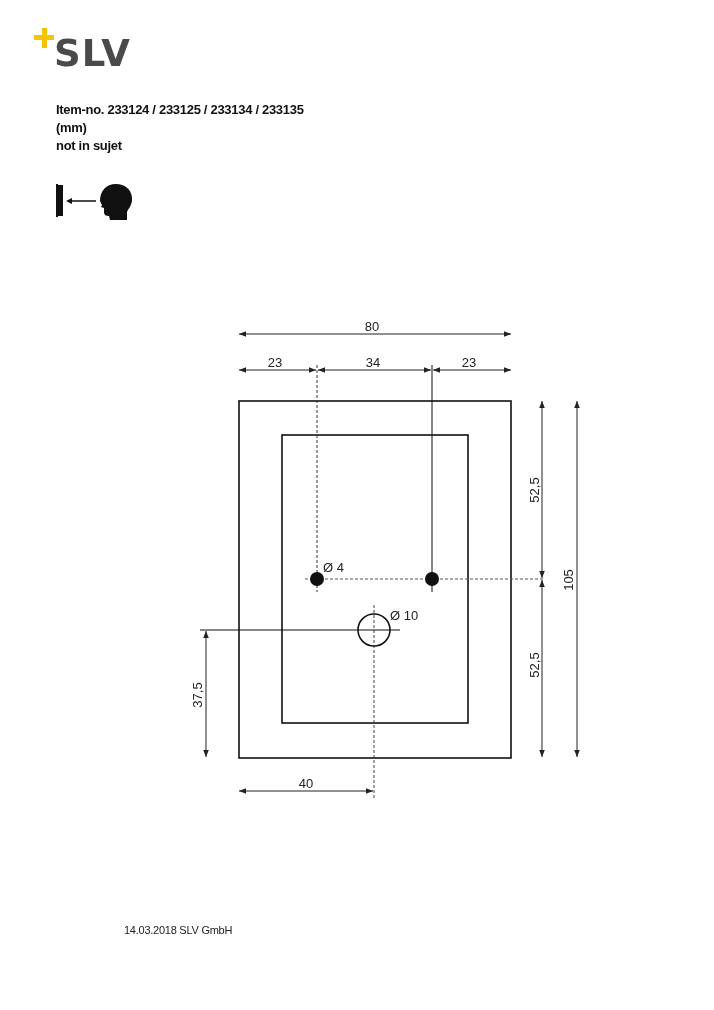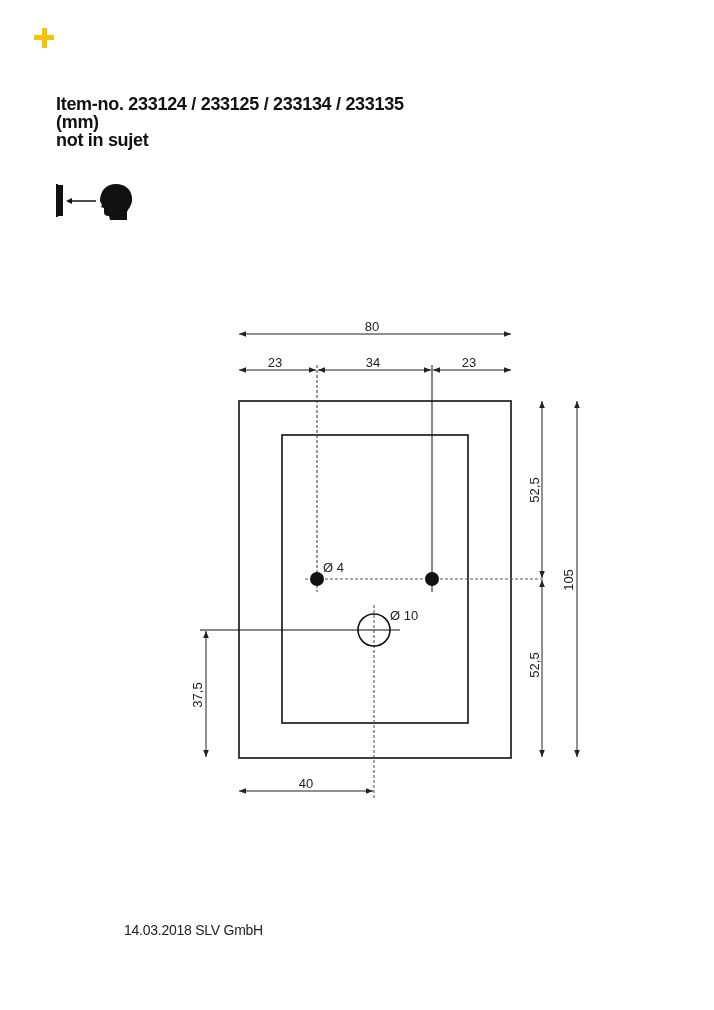--- a/index.html
+++ b/index.html
@@ -1,34 +1,35 @@
 <!DOCTYPE html>
 <html><head>
 <meta charset="utf-8">
 <style>
   html, body { margin:0; padding:0; background:#ffffff; }
   body { width:714px; height:1010px; position:relative; overflow:hidden; font-family:"Liberation Sans", sans-serif; color:#000; }
   .logo { position:absolute; left:34px; top:28px; width:110px; height:48px; }
   .logo-text { position:absolute; left:20px; top:4px; font-family:"DejaVu Sans", sans-serif; font-weight:bold; font-size:37px; letter-spacing:1px; color:#4a4a4a; }
-  .header { position:absolute; left:56px; top:95px; font-family:"Liberation Sans", sans-serif; font-weight:bold; font-size:18px; line-height:18px; color:#111; letter-spacing:-0.3px; }
+  .header { position:absolute; left:56px; top:101px; font-family:"Liberation Sans", sans-serif; font-weight:bold; font-size:13px; line-height:18px; color:#111; letter-spacing:-0.3px; }
   .header div { white-space:nowrap; }
   .view-icon { position:absolute; left:56px; top:181px; width:76px; height:40px; }
   .drawing { position:absolute; left:0; top:0; width:714px; height:1010px; }
-  .footer { position:absolute; left:124px; top:924px; font-family:"Liberation Sans", sans-serif; font-size:14px; line-height:12px; color:#222; letter-spacing:-0.25px; }
+  .footer { position:absolute; left:124px; top:924px; font-family:"Liberation Sans", sans-serif; font-size:11px; line-height:12px; color:#222; letter-spacing:-0.25px; }
   .footer div { white-space:nowrap; }
   .dim { font-family:"Liberation Sans", sans-serif; font-size:13px; fill:#222; }
 </style>
 </head>
 <body>
 
 <div class="logo">
   <svg width="24" height="26" style="position:absolute;left:0;top:0">
     <rect x="8" y="0" width="5" height="20" fill="#f5c400"></rect>
     <rect x="0" y="7" width="20" height="5" fill="#f5c400"></rect>
   </svg>
+  <span class="logo-text">SLV</span>
 </div>
 
 <div class="header">
   <div>Item-no. 233124 / 233125 / 233134 / 233135</div>
   <div>(mm)</div>
   <div>not in sujet</div>
 </div>
 
 <svg class="view-icon" viewBox="0 0 76 40">
   <rect x="0" y="3" width="2" height="33" fill="#111"></rect>

